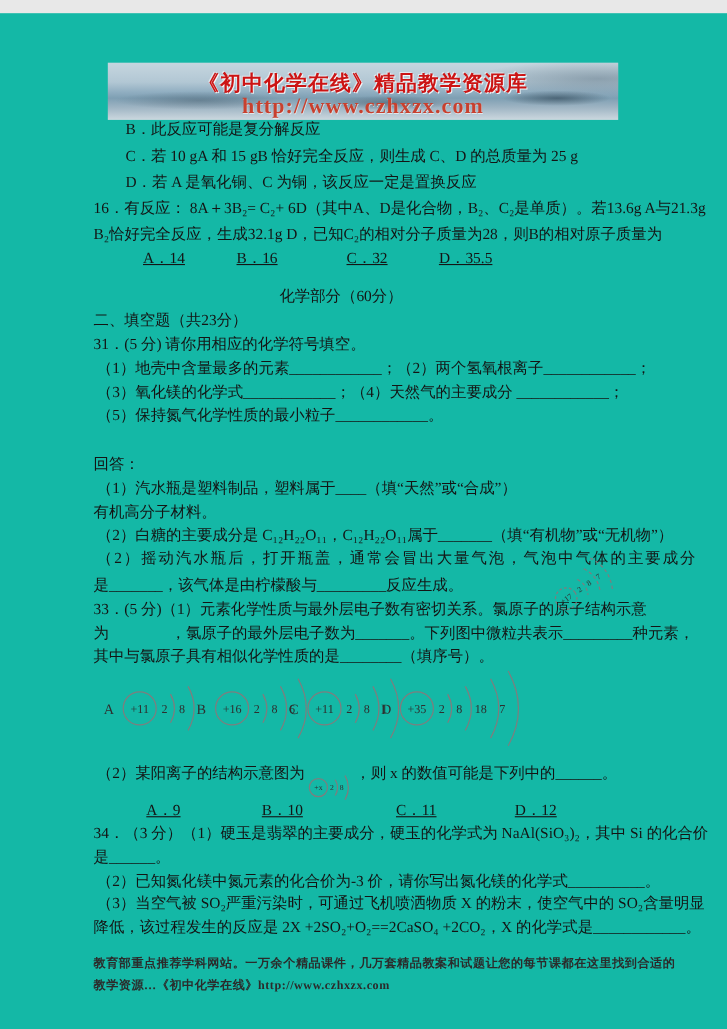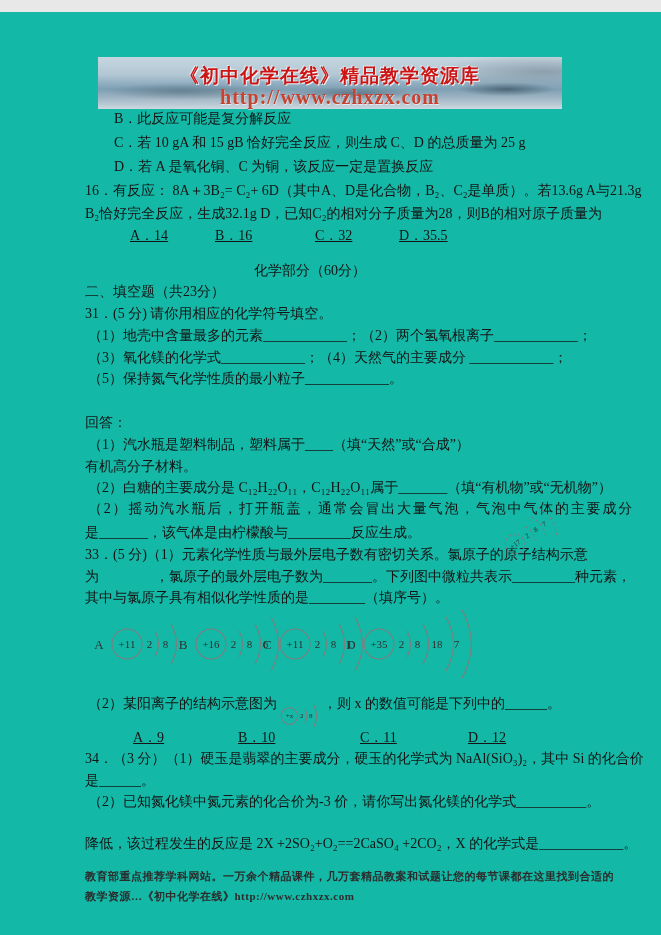--- a/index.html
+++ b/index.html
@@ -163,18 +163,19 @@
         </svg></span>
     <span>，则 x 的数值可能是下列中的______。</span>
   </div>
   <div class="line" style="top:716px;left:133px">
     <span class="opt v1">A．9</span><span class="opt v2">B．10</span><span class="opt v3">C．11</span><span class="opt">D．12</span>
   </div>
 
   <div class="line" style="top:737px;left:85px">34．（3 分）（1）硬玉是翡翠的主要成分，硬玉的化学式为 NaAl(SiO₃)₂，其中 Si 的化合价</div>
   <div class="line" style="top:759px;left:85px">是______。</div>
   <div class="line" style="top:780px;left:88px">（2）已知氮化镁中氮元素的化合价为-3 价，请你写出氮化镁的化学式__________。</div>
+  <div class="line" style="top:800px;left:88px">（3）当空气被 SO₂严重污染时，可通过飞机喷洒物质 X 的粉末，使空气中的 SO₂含量明显</div>
   <div class="line" style="top:822px;left:85px">降低，该过程发生的反应是 2X +2SO₂+O₂==2CaSO₄ +2CO₂，X 的化学式是____________。</div>
 
   <div class="line footer-line" style="top:874px;left:85px">教学资源…《初中化学在线》http://www.czhxzx.com</div>
   <div class="line footer-line" style="top:854px;left:85px">教育部重点推荐学科网站。一万余个精品课件，几万套精品教案和试题让您的每节课都在这里找到合适的</div>
 
 </div>
 
 </body></html>

